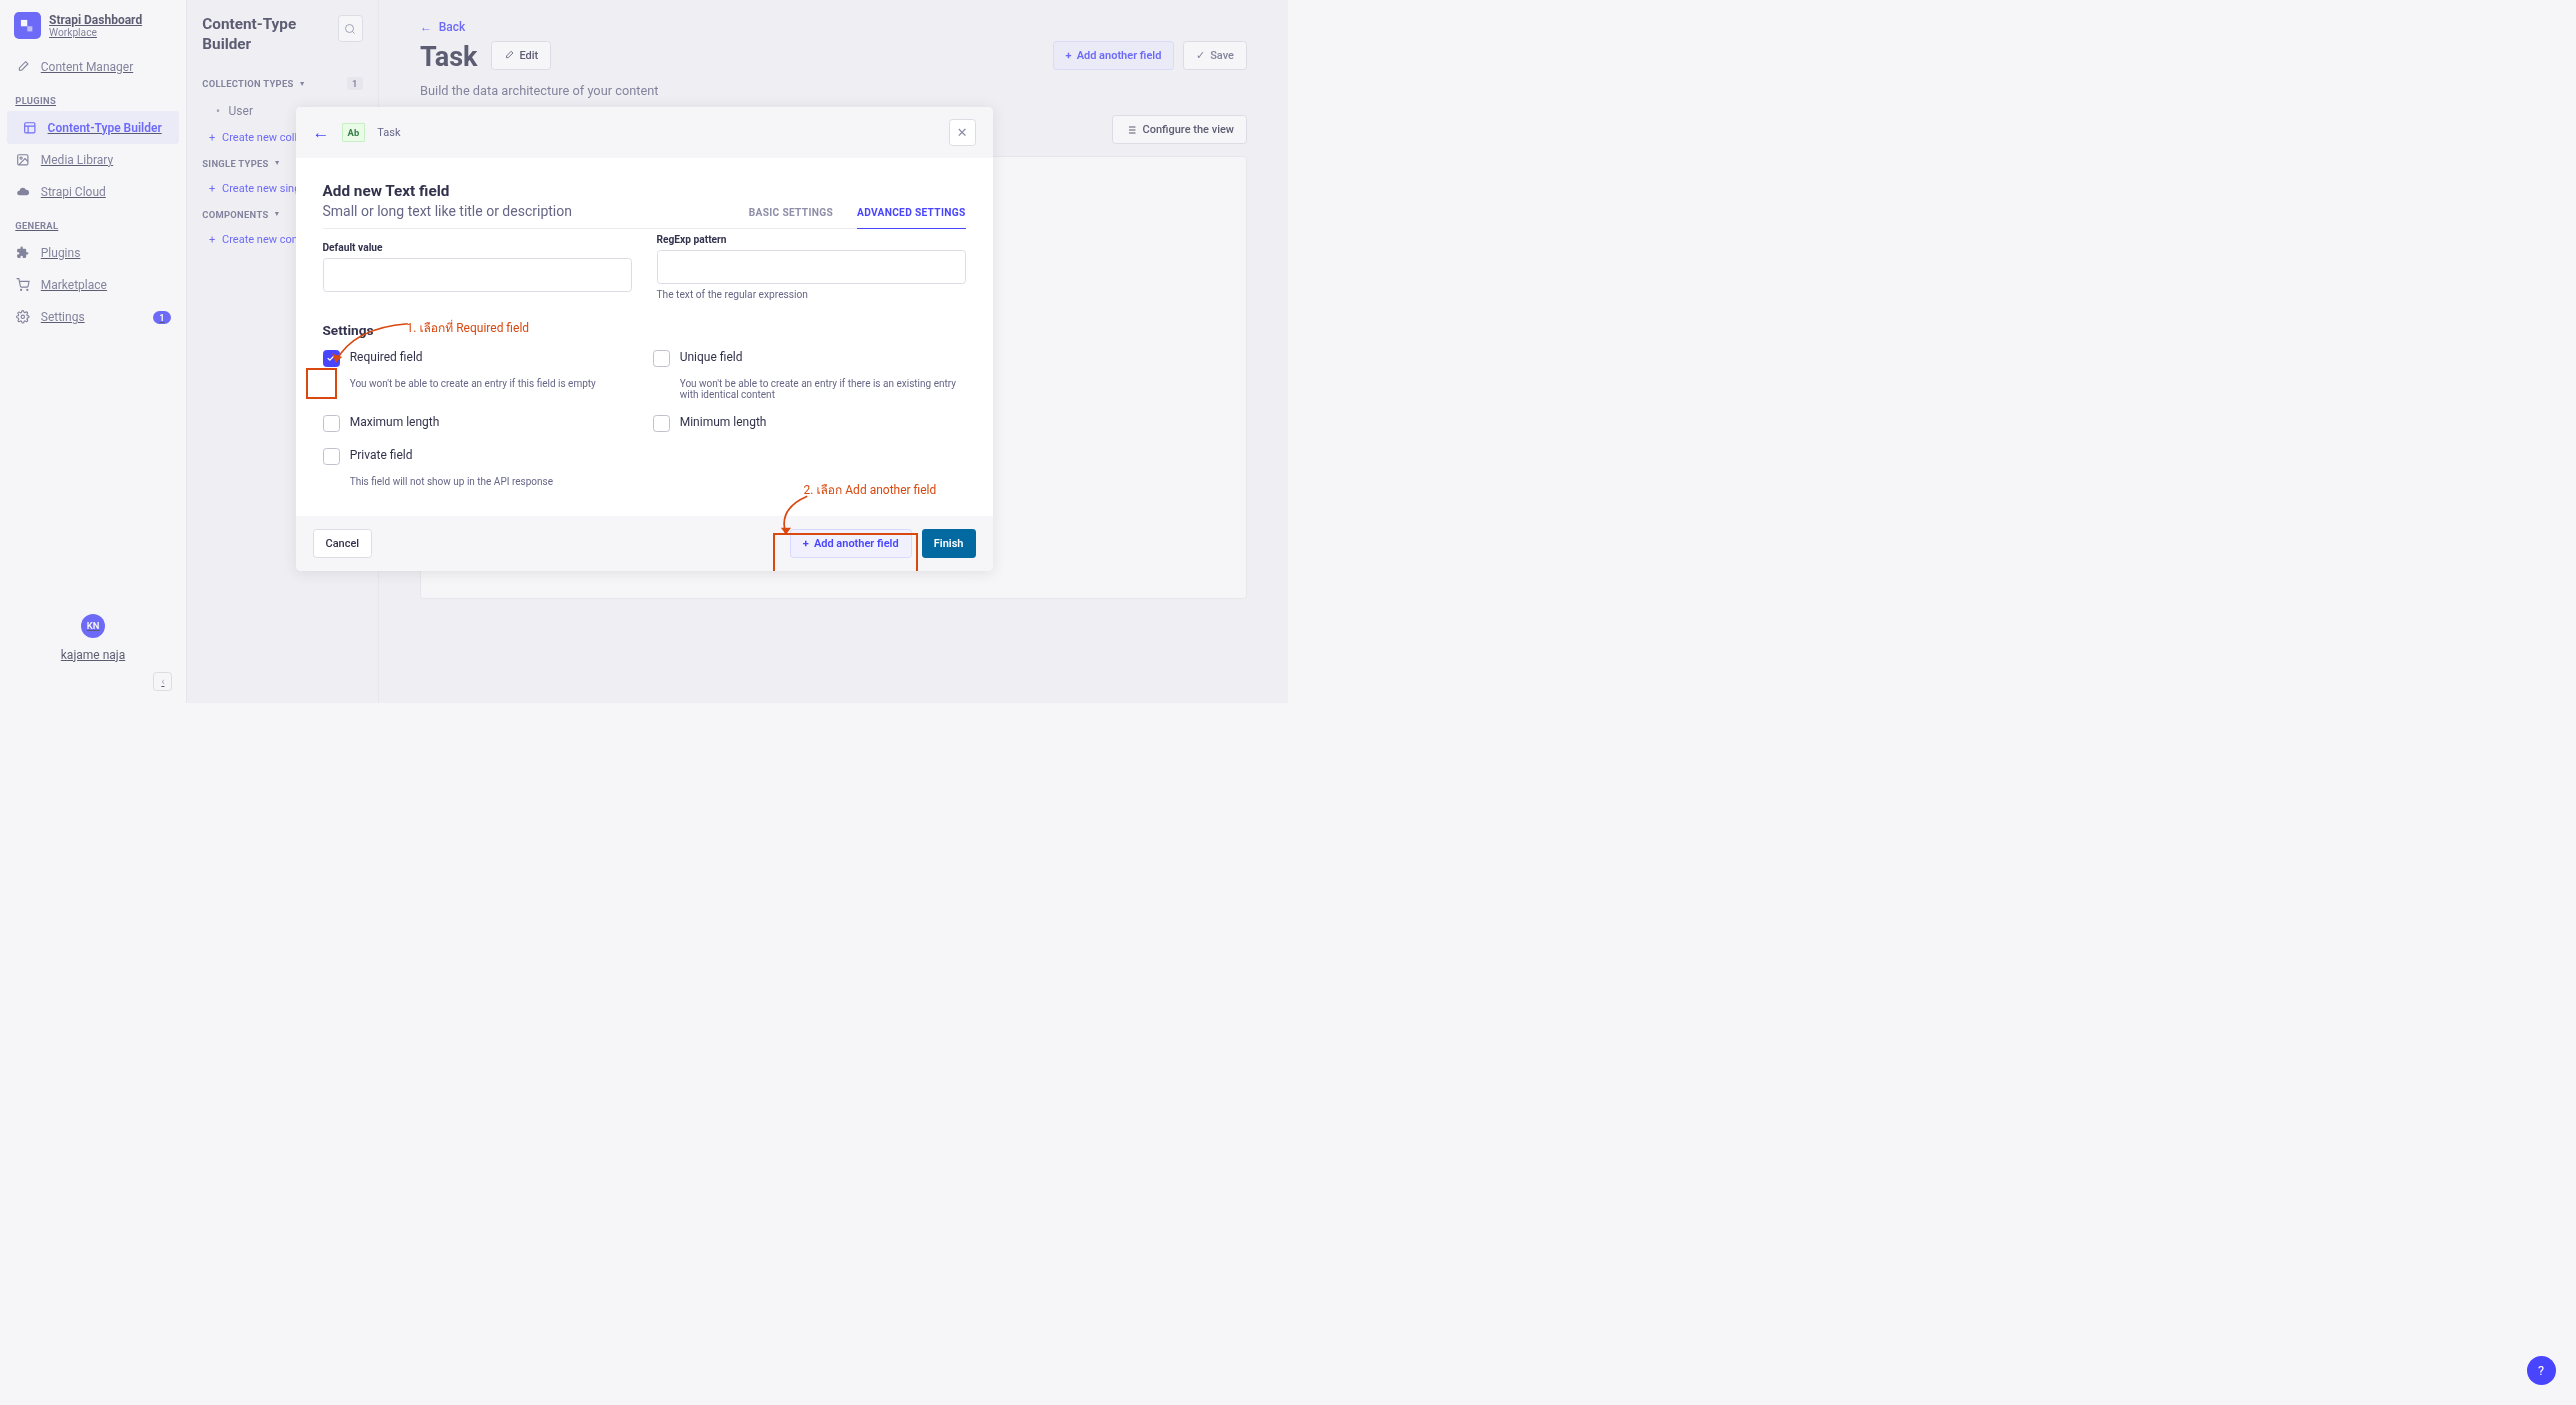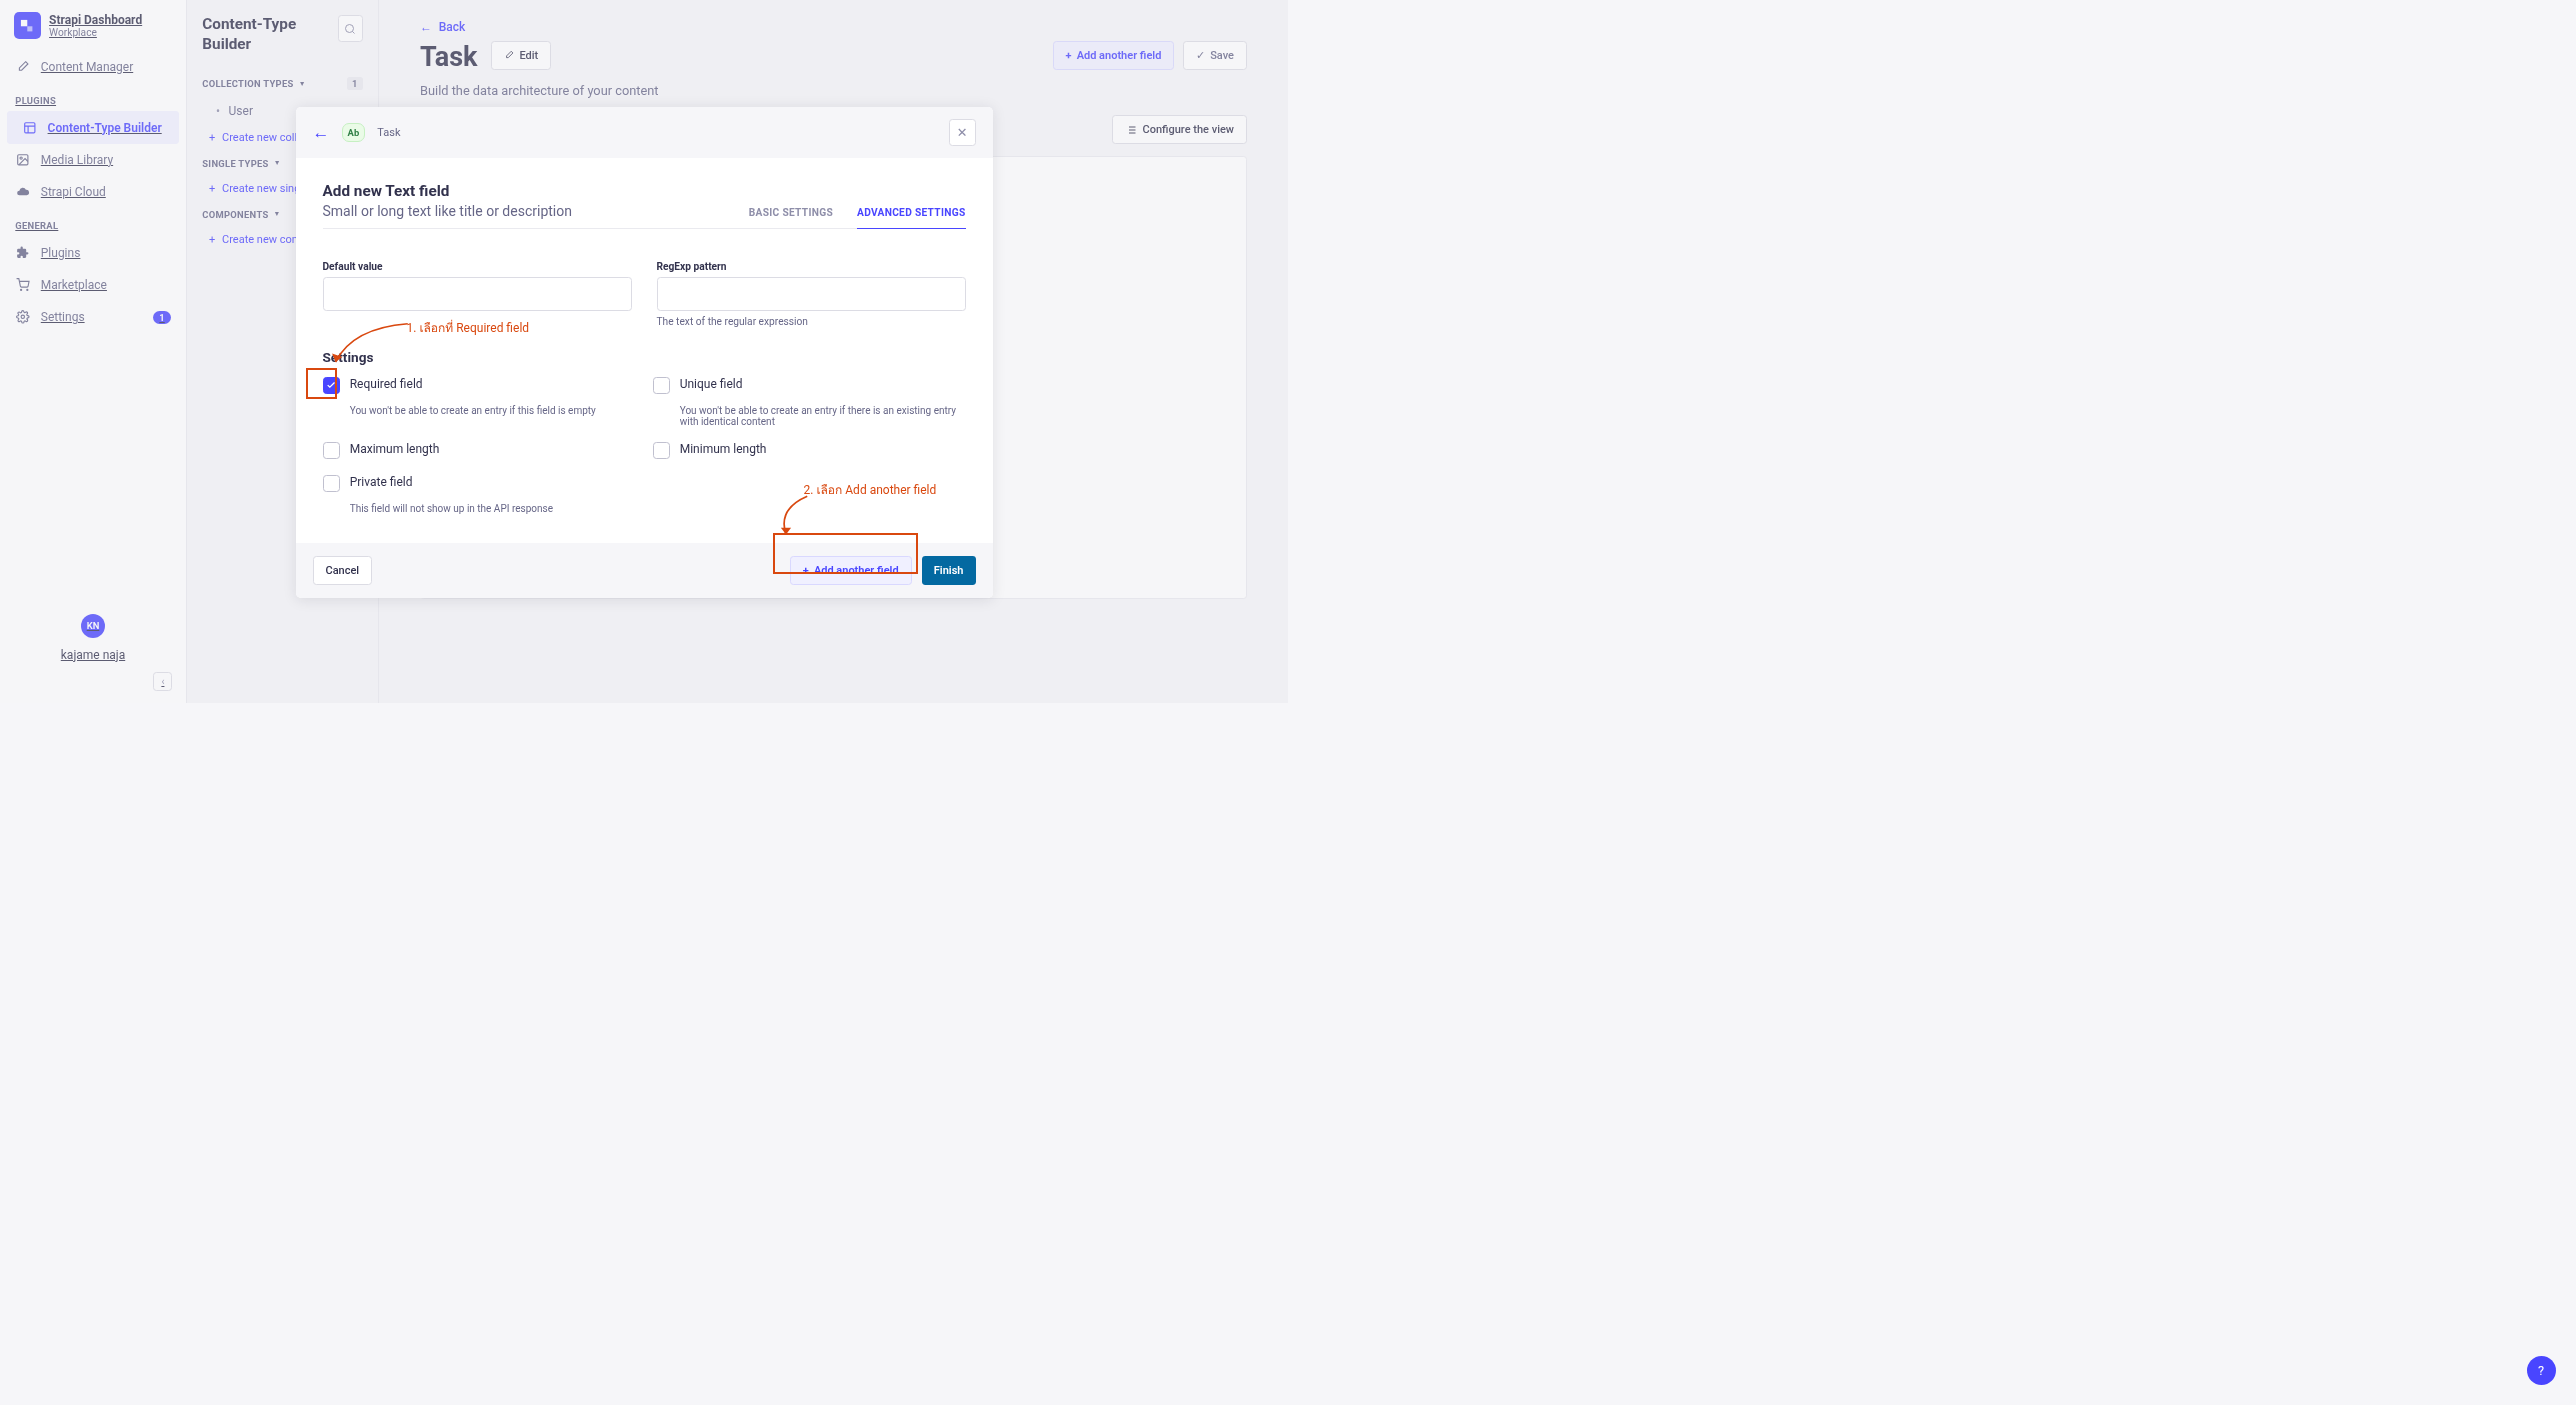--- a/index.html
+++ b/index.html
@@ -45,31 +45,31 @@
 .main-actions { margin-left:auto; display:flex; gap:8.5px; }
 .main-sub { color:#666687; font-size:12.8px; margin-bottom:17px; }
 .config-bar { display:flex; justify-content:flex-end; }
 .content-box { background:#fff; border:0.9px solid #eaeaef; border-radius:3.4px; height:443px; margin-top:12px; }
 
 
 .modal-backdrop { position:absolute; inset:0; background:rgba(220,220,228,.25); display:flex; align-items:flex-start; justify-content:center; }
 .modal { width:697px; background:#fff; border-radius:5.1px; box-shadow:0 1.7px 13.6px rgba(33,33,52,.1); margin-top:107px; overflow:hidden; position:relative; }
 .modal-top { background:#f6f6f9; padding:12px 17px; display:flex; align-items:center; gap:12px; }
 .modal-back { color:#4945ff; font-size:17px; cursor:pointer; }
-.chip { background:#eafbe7; border:0.9px solid #c6f0c2; color:#328048; font-size:9.4px; font-weight:700; padding:2.6px 5.1px; border-radius:7px; }
+.chip { background:#eafbe7; border:0.9px solid #c6f0c2; color:#328048; font-size:9.4px; font-weight:700; padding:2.6px 5.1px; border-radius:1px; }
 .modal-crumb { color:#666687; font-size:11px; }
 .modal-close { margin-left:auto; width:27px; height:27px; border:0.9px solid #dcdce4; background:#fff; border-radius:3.4px; display:flex; align-items:center; justify-content:center; cursor:pointer; color:#8e8ea9; font-size:12.8px;}
 .modal-body { padding:24px 27px 12px; }
 .modal-h { display:flex; align-items:flex-end; border-bottom:0.9px solid #eaeaef; padding-bottom:8.5px; }
 .modal-h-left h2 { font-size:15.3px; font-weight:700; margin-bottom:3.4px; }
 .modal-h-left p { color:#666687; font-size:14px; }
 .tabs { margin-left:auto; display:flex; gap:24px; }
 .tab { font-size:10.2px; font-weight:700; color:#8e8ea9; padding-bottom:10.2px; letter-spacing:0.3px; cursor:pointer; border-bottom:1.7px solid transparent; margin-bottom:-9.4px;}
 .tab.active { color:#4945ff; border-bottom-color:#4945ff; }
-.form-row { display:flex; gap:25px; margin-top:32px; }
+.form-row { display:flex; gap:25px; margin-top:5px;align-items:center; }
 .form-col { flex:1; }
 .label { font-size:10.2px; font-weight:700; margin-bottom:5.1px; display:block; }
 .input { width:100%; height:34px; border:0.9px solid #dcdce4; border-radius:3.4px; padding:0 10.2px; font-size:12px; }
 .hint { font-size:10.2px; color:#666687; margin-top:5.1px; }
 .settings-h { font-size:13.6px; font-weight:700; margin-top:22px; margin-bottom:12px; }
 .check-row { display:flex; gap:17px; }
 .check-col { flex:1; display:flex; gap:10.2px; }
 .checkbox { width:17px; height:17px; border:0.9px solid #c0c0cf; border-radius:3.4px; flex-shrink:0; cursor:pointer; display:flex; align-items:center; justify-content:center;}
 .checkbox.checked { background:#4945ff; border-color:#4945ff; color:#fff; }
 .check-label { font-size:12px; color:#32324d; }

